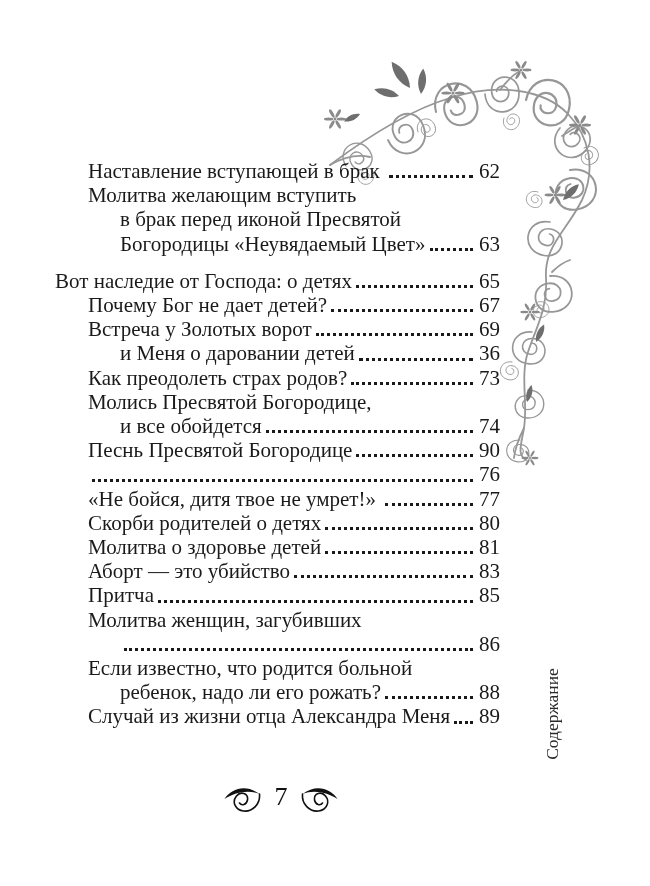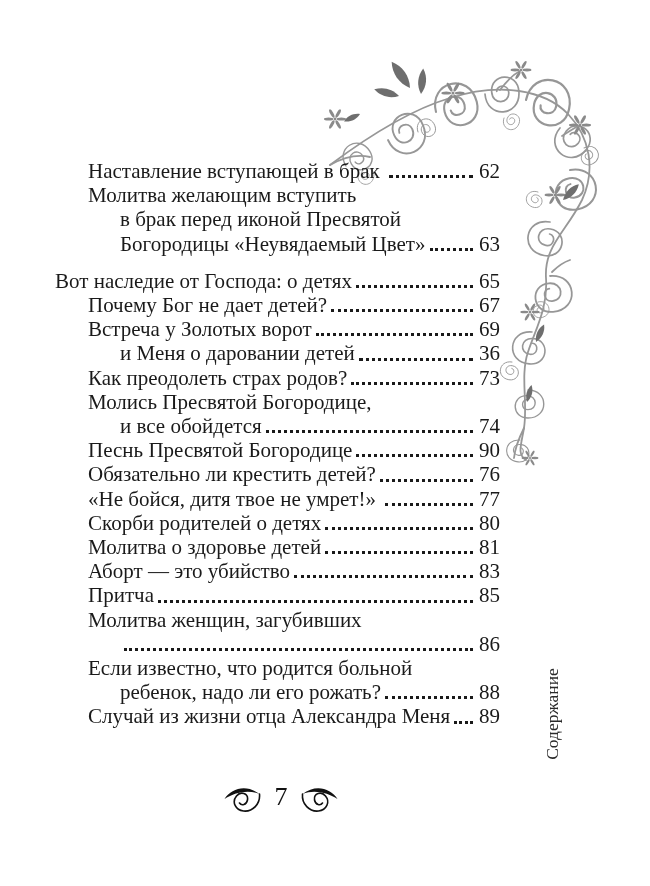--- a/index.html
+++ b/index.html
@@ -168,21 +168,20 @@
       </div>
       <div class="entry">
         <div class="line">
           <span class="title">Песнь Пресвятой Богородице</span>
           <span class="dots"></span>
           <span class="num">90</span>
         </div>
       </div>
       <div class="entry">
         <div class="line">
-          <span class="title">Обязательно ли крестить детей?</span>
           <span class="dots"></span>
           <span class="num">76</span>
         </div>
       </div>
       <div class="entry">
         <div class="line">
           <span class="title">«Не бойся, дитя твое не умрет!» </span>
           <span class="dots"></span>
           <span class="num">77</span>
         </div>

